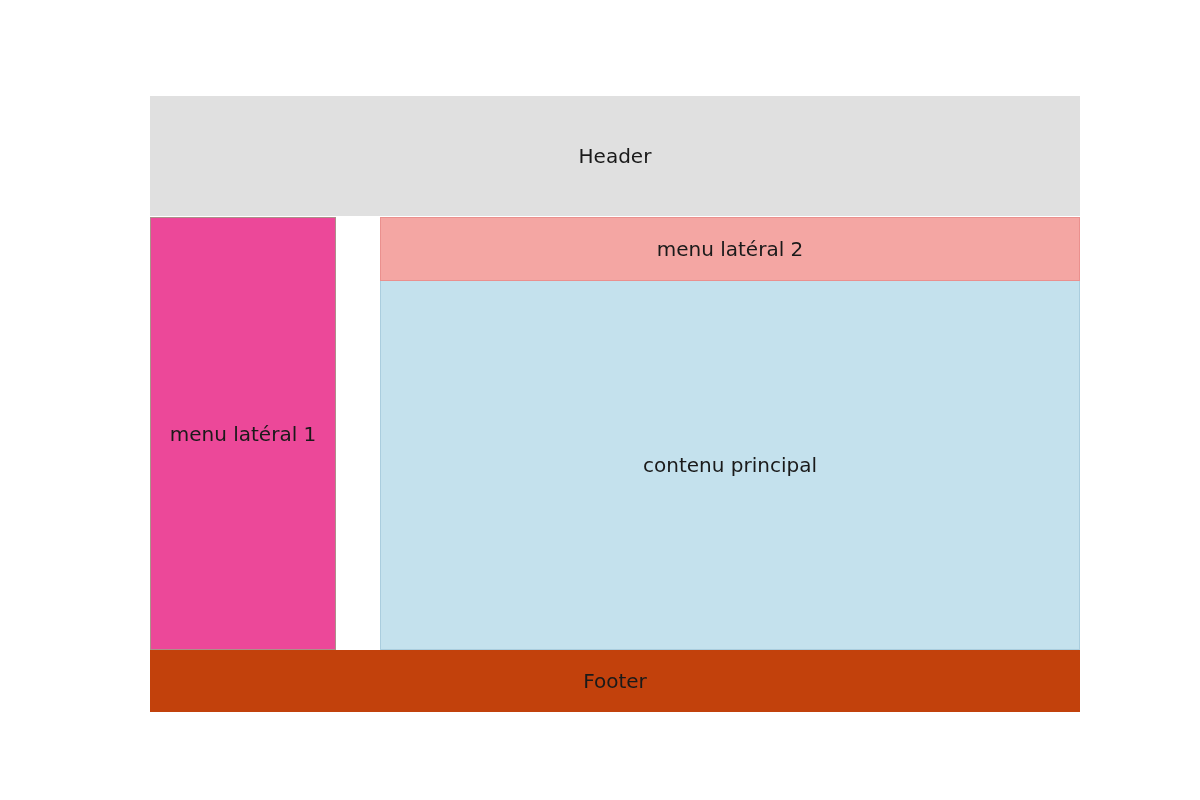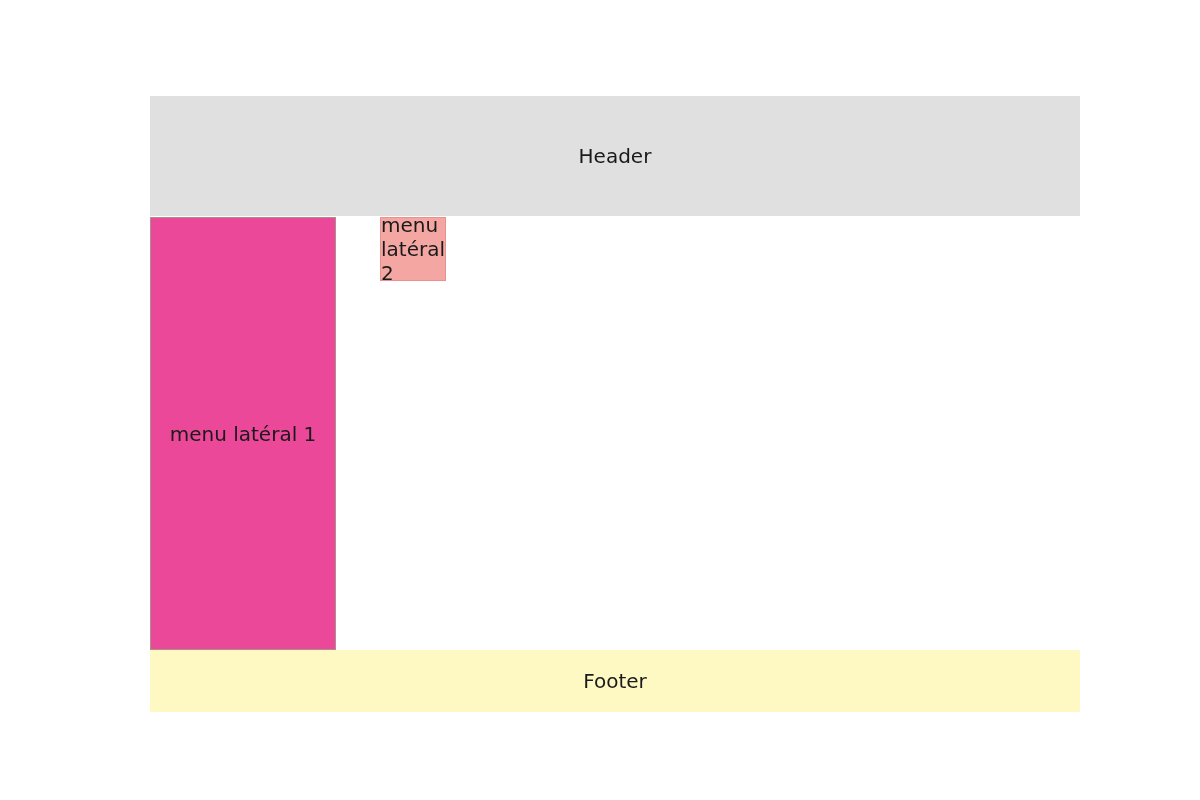--- a/index.html
+++ b/index.html
@@ -40,21 +40,21 @@
     min-height: 0;
   }
   .sidebar-left {
     flex: 0 0 186px;
     width: 186px;
     border: 1px solid rgba(120, 205, 125, 0.55);
   }
   .content-col {
     flex: 1 1 auto;
     display: flex;
-    flex-direction: row;
+    flex-direction: column;
     min-width: 0;
     padding-left: 44px;
   }
   .sidebar-top {
     flex: 0 0 64px;
     height: 64px;
     border: 1px solid rgba(225, 125, 125, 0.55);
   }
   .main-content {
     flex: 1 1 auto;
@@ -81,22 +81,25 @@
       <aside class="region sidebar-left" style="background-color: #ec4899;">
         <span>menu latéral 1</span>
       </aside>
 
       <div class="content-col">
 
         <nav class="region sidebar-top" style="background-color: rgb(244, 166, 163);">
           <span>menu latéral 2</span>
         </nav>
 
+        <main class="region main-content" style="background-color: rgb(196, 225, 237);">
+          <span>contenu principal</span>
+        </main>
 
       </div>
     </div>
 
-    <footer class="region footer" style="background-color: #fef9c3;">
+    <footer class="region footer" style="background-color: #c2410c;">
       <span>Footer</span>
     </footer>
 
   </div>
 </div>
 
 </body></html>

